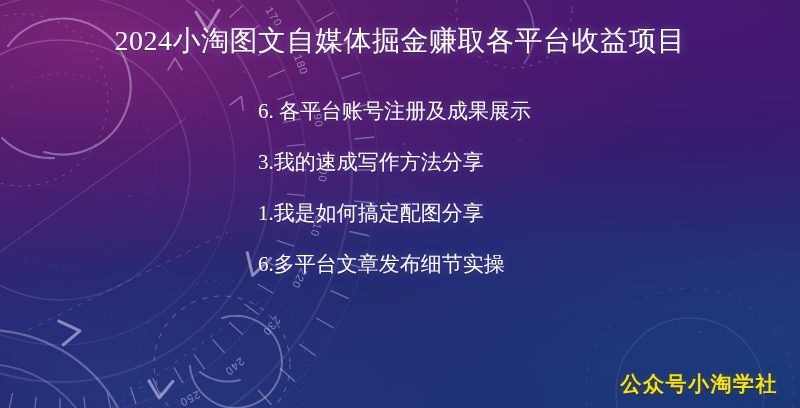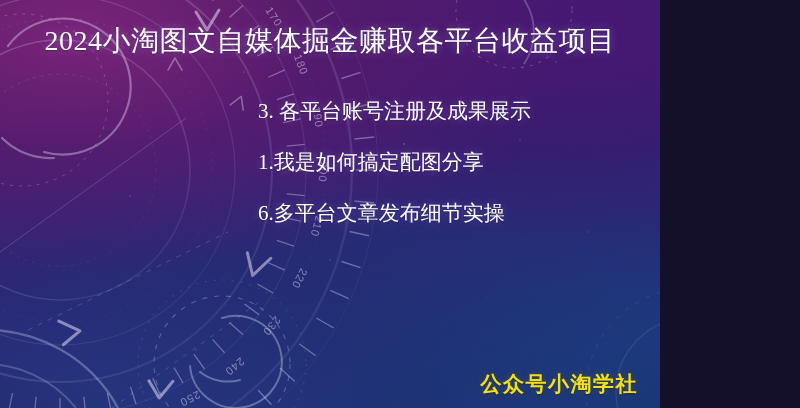--- a/index.html
+++ b/index.html
@@ -3,21 +3,21 @@
 <meta charset="utf-8">
 <title>Slide</title>
 <style>
   html, body {
     margin: 0;
     padding: 0;
     background: #14102a;
   }
   .stage {
     position: relative;
-    width: 660px;
+    width: 800px;
     height: 408px;
     overflow: hidden;
     font-family: "Liberation Serif", "DejaVu Serif", serif;
     background:
       radial-gradient(120% 95% at 12% 8%, rgba(122,36,122,0.95) 0%, rgba(96,28,112,0.55) 30%, rgba(0,0,0,0) 62%),
       radial-gradient(95% 80% at 88% 4%, rgba(70,24,116,0.95) 0%, rgba(56,22,104,0.45) 42%, rgba(0,0,0,0) 72%),
       radial-gradient(110% 95% at 18% 100%, rgba(38,52,126,0.95) 0%, rgba(32,44,112,0.5) 40%, rgba(0,0,0,0) 75%),
       radial-gradient(120% 110% at 86% 104%, rgba(26,60,128,0.98) 0%, rgba(28,48,110,0.5) 45%, rgba(0,0,0,0) 78%),
       linear-gradient(168deg, #5a1f62 0%, #4b1c6d 26%, #3d1f7a 48%, #2f2b82 68%, #253a86 86%, #1d3c7d 100%);
   }
@@ -283,21 +283,24 @@
     </g>
   </svg>
 
   <div class="stars"></div>
   <div class="vignette"></div>
 
   <div class="title">2024小淘图文自媒体掘金赚取各平台收益项目</div>
 
   <div class="list">
     <div class="list-item">
-      <span>3. 各平台账号注册及成果展示</span>
+      <span>6. 各平台账号注册及成果展示</span>
+    </div>
+    <div class="list-item">
+      <span>3.我的速成写作方法分享</span>
     </div>
     <div class="list-item">
       <span>1.我是如何搞定配图分享</span>
     </div>
     <div class="list-item">
       <span>6.多平台文章发布细节实操</span>
     </div>
   </div>
 
   <div class="footer">

